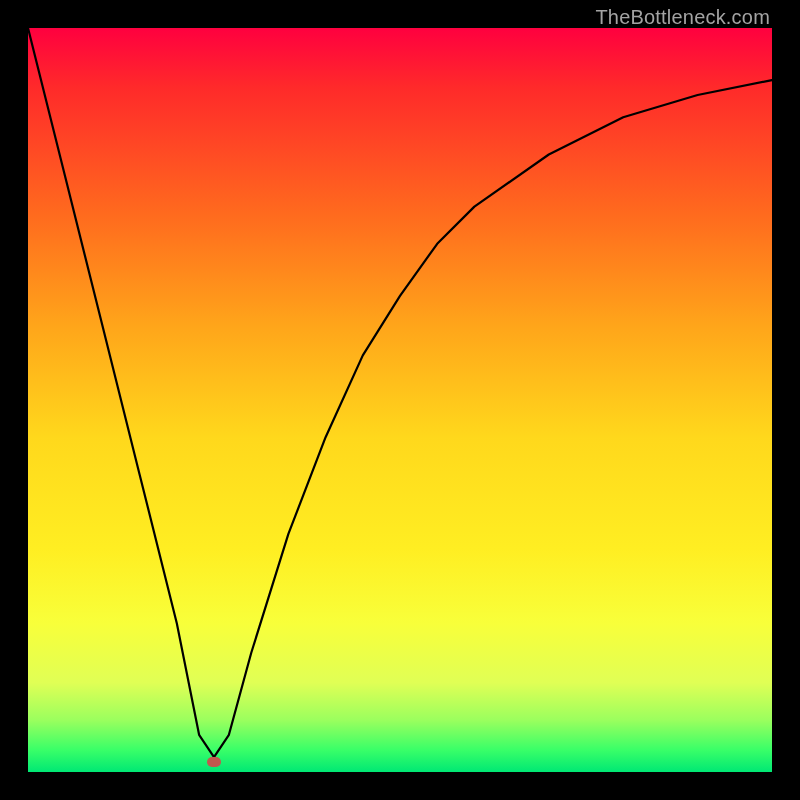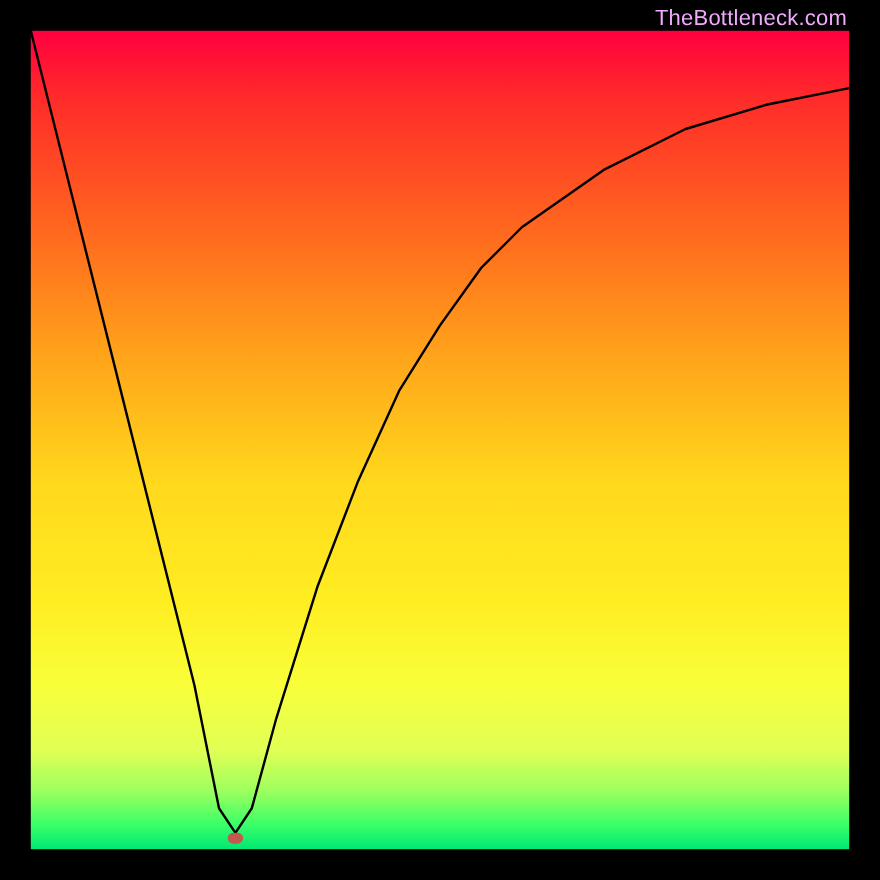--- a/index.html
+++ b/index.html
@@ -28,21 +28,21 @@
       #e0ff55 88%,
       #9bff5e 93%,
       #3aff68 97%,
       #00e874 100%
     );
   }
   .watermark {
     position: absolute;
     top: 6px;
     right: 30px;
-    color: #f0abfc;
+    color: #a3a3a3;
     font-size: 20px;
     font-weight: 500;
     letter-spacing: 0.2px;
   }
   svg.curve {
     position: absolute;
     left: 0;
     top: 0;
     width: 744px;
     height: 744px;

